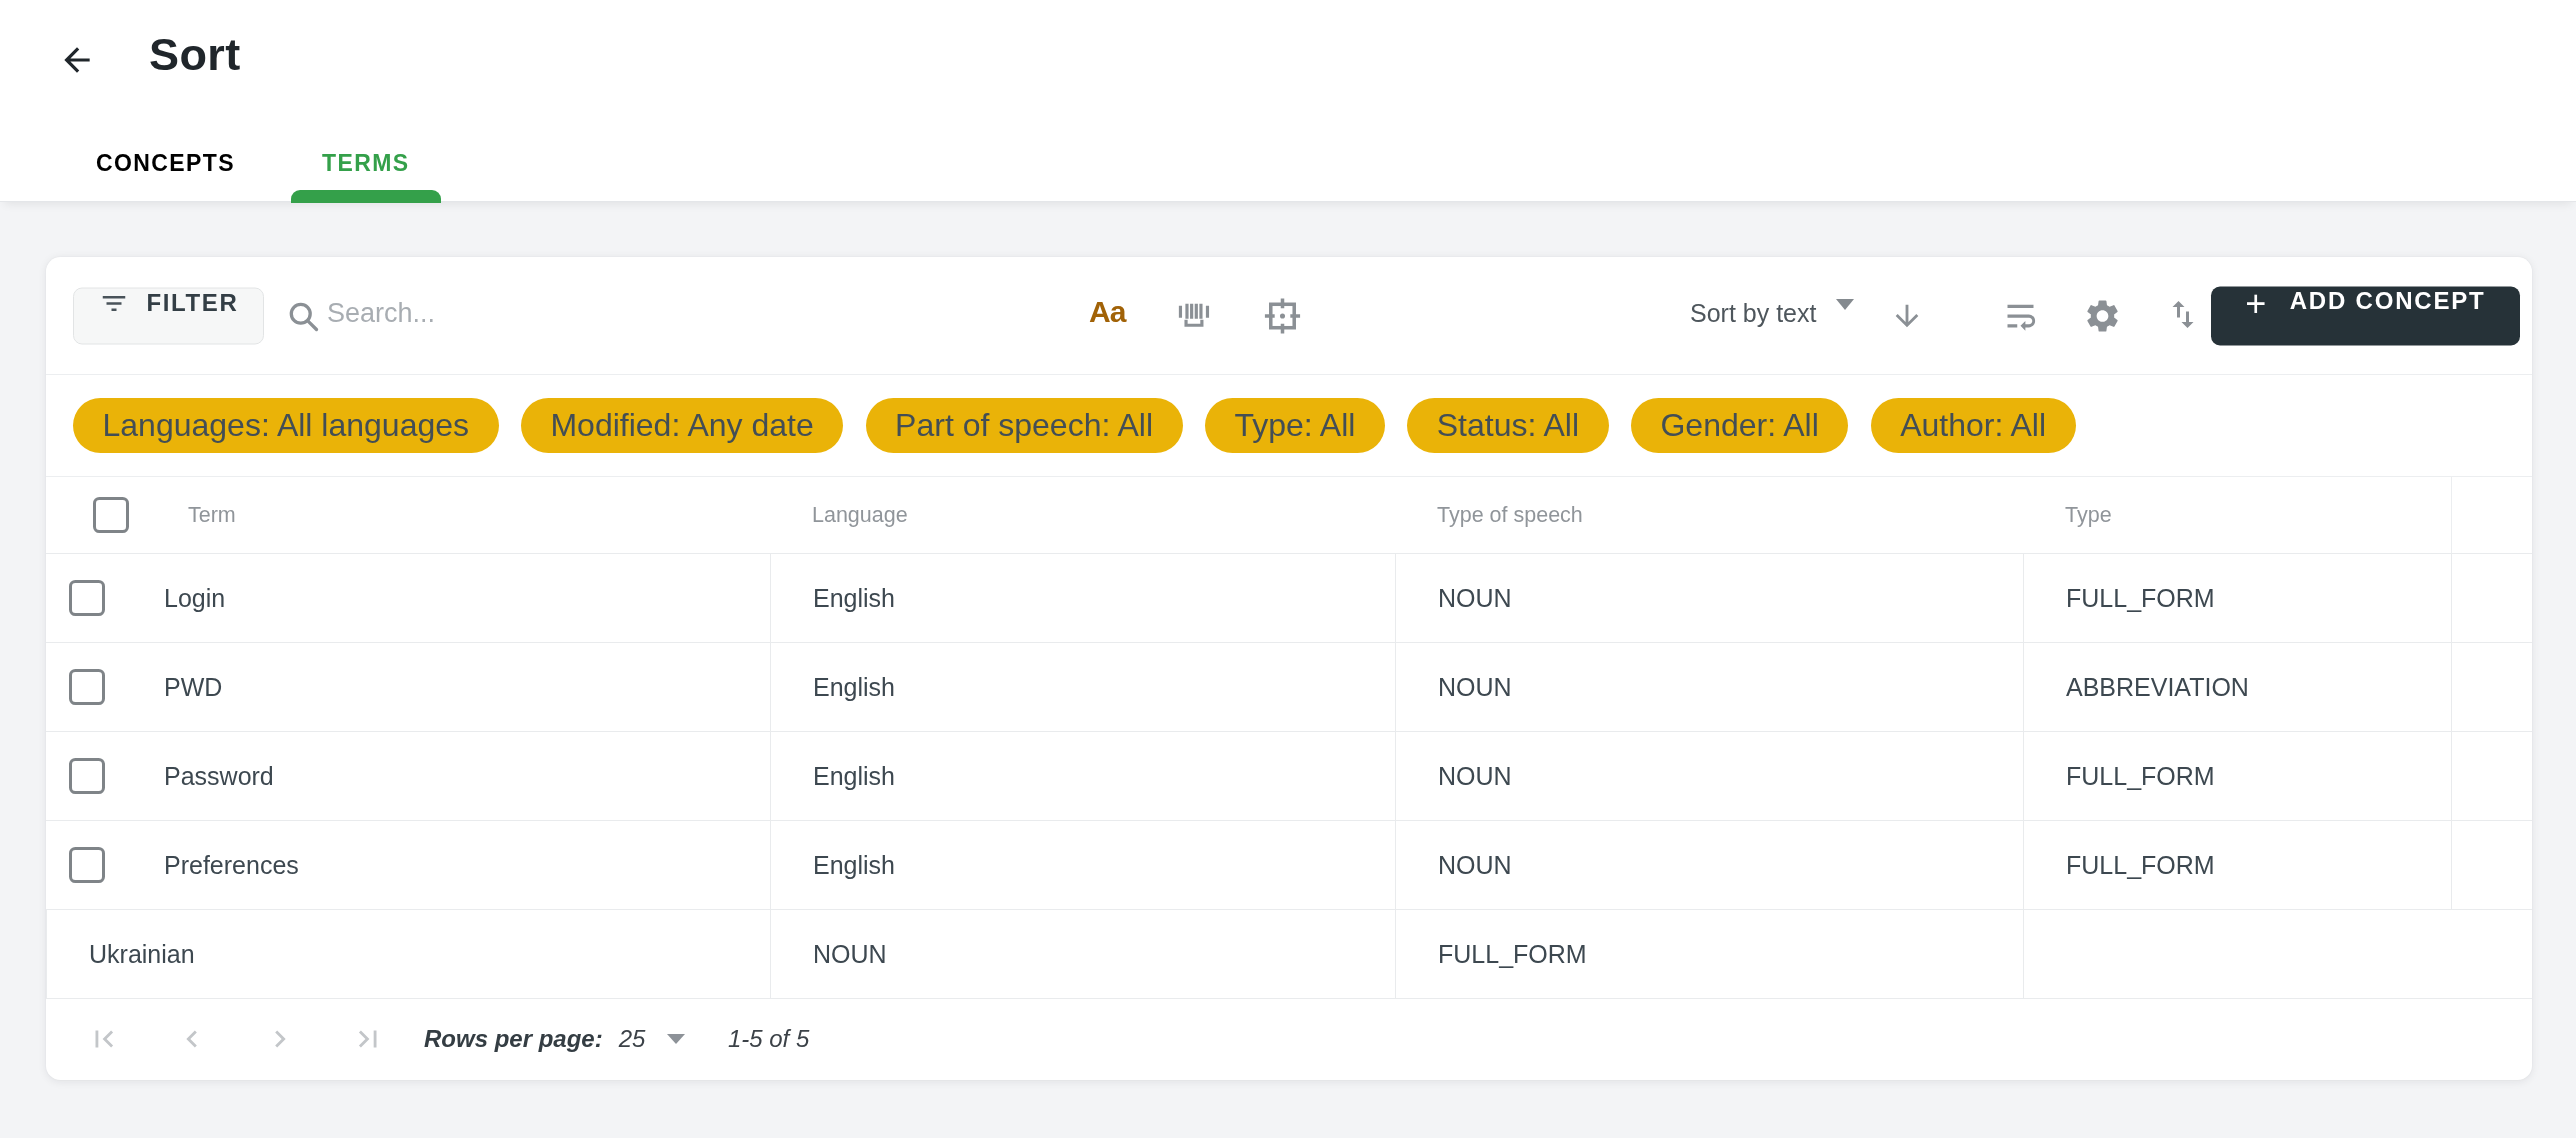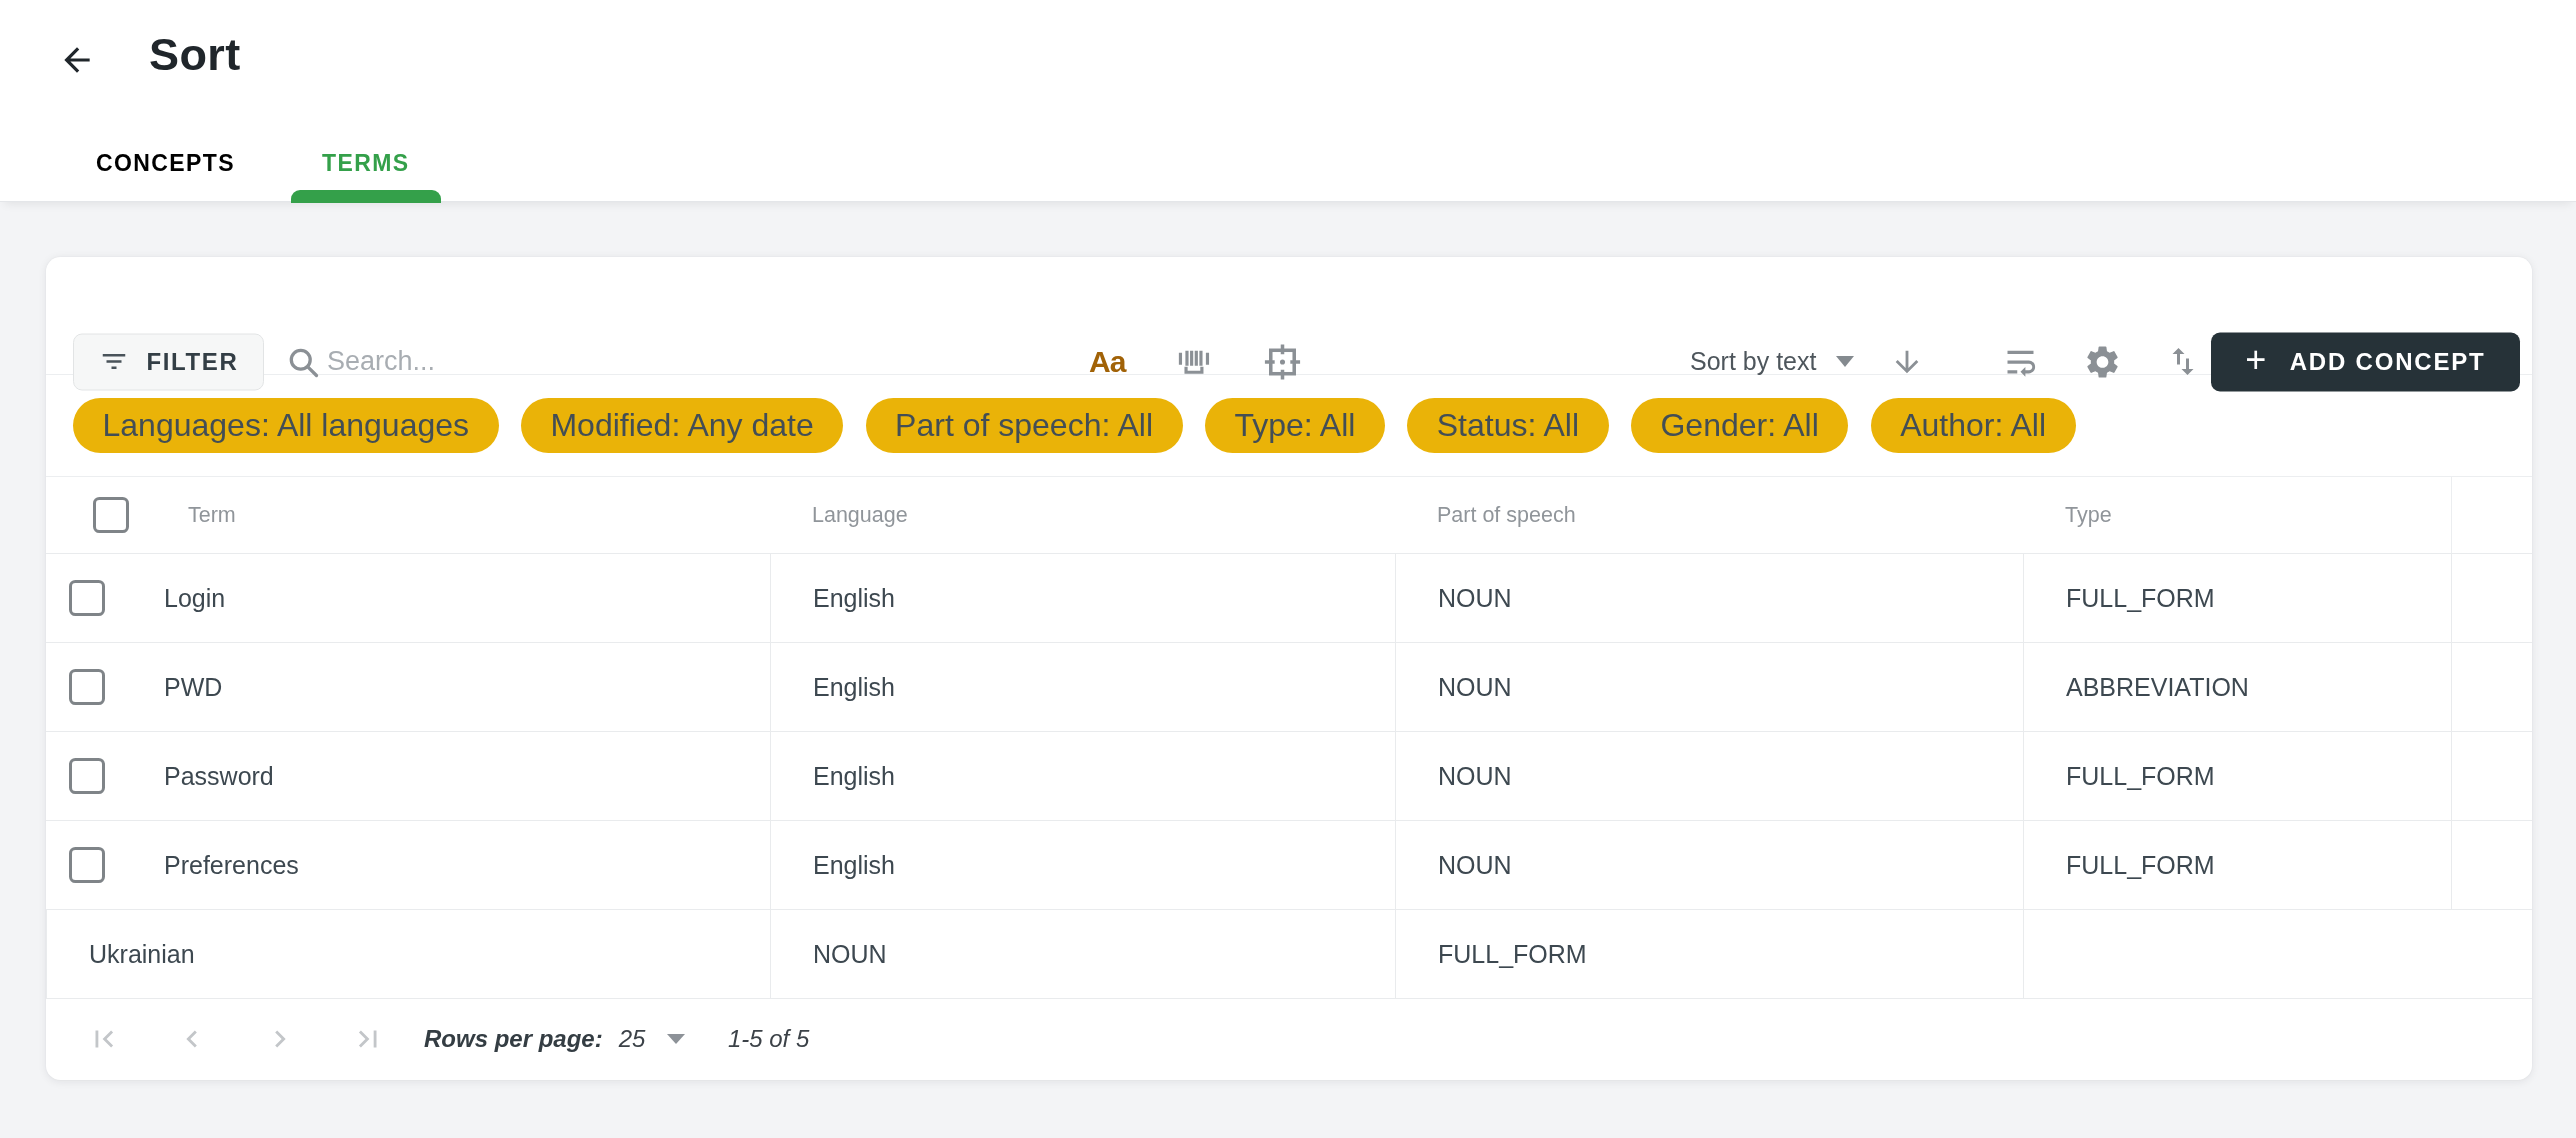--- a/index.html
+++ b/index.html
@@ -42,21 +42,21 @@
 
   
   .card {
     position:absolute; left:46px; top:257px; width:2486px; height:823px;
     background:#fff; border-radius:14.3px; overflow:hidden;
     box-shadow:0 1.8px 9px rgba(20,30,40,0.08), 0 0 1.8px rgba(20,30,40,0.06);
   }
 
   
   .toolbar { position:relative; height:118px; border-bottom:1.8px solid #eceef0; }
-  .toolbar .cluster { position:absolute; top:50%; transform:translateY(-50%); display:flex; align-items:center;margin-top:46px; }
+  .toolbar .cluster { position:absolute; top:50%; transform:translateY(-50%); display:flex; align-items:flex-start; }
   .filter-btn {
     left:27px; height:57px; width:191px; justify-content:center; gap:18px;
     background:#f6f7f7; border:1.8px solid #e2e4e5; border-radius:9px;
     color:#333e45; font-size:24px; font-weight:600; letter-spacing:1.6px; cursor:pointer;
   }
   .search-box { left:239px; gap:6px; }
   .search-box input {
     border:none; outline:none; background:transparent;
     font-family:"Liberation Sans", sans-serif;
     font-size:27px; color:#3d4850; width:555px;
@@ -234,21 +234,21 @@
     <div class="chip">Gender: All</div>
     <div class="chip">Author: All</div>
   </div>
 
   <div class="grid-row thead">
     <div class="th first">
       <span class="checkbox"></span>
       <span>Term</span>
     </div>
     <div class="th">Language</div>
-    <div class="th">Part of speech</div>
+    <div class="th">Type of speech</div>
     <div class="th">Type</div>
     <div class="th mini"></div>
   </div>
 
   <div class="grid-row trow">
     <div class="cell first">
         <span class="checkbox"></span>
         <span>Login</span>
       </div>
     <div class="cell">English</div>

